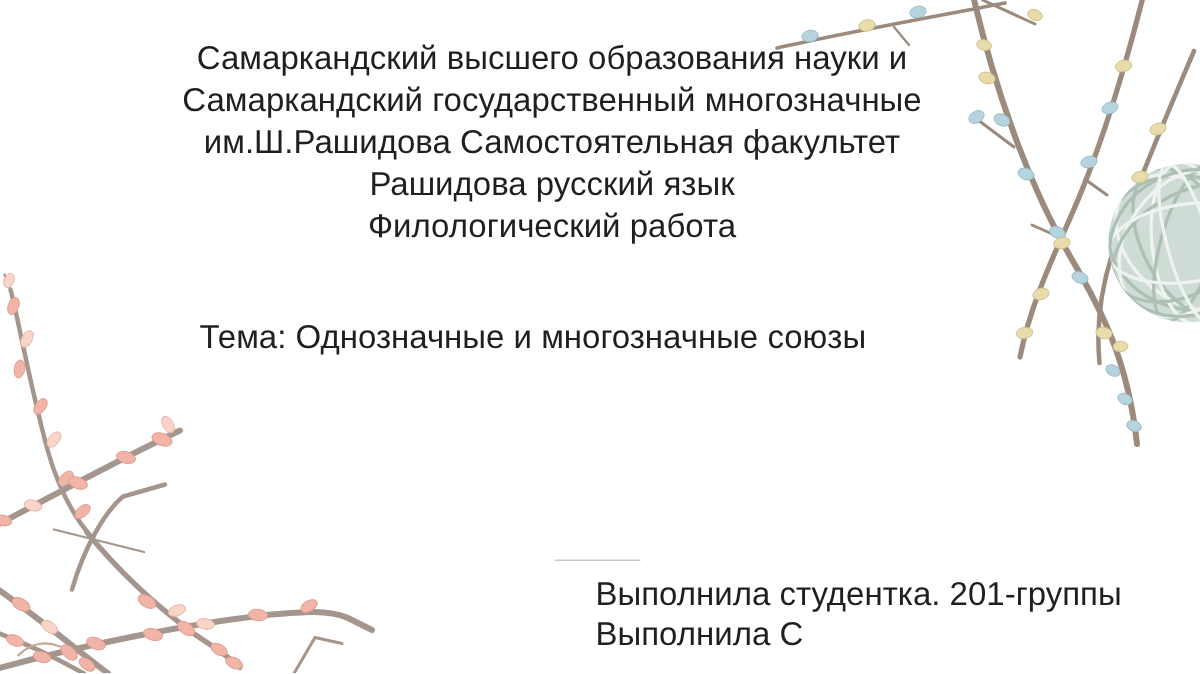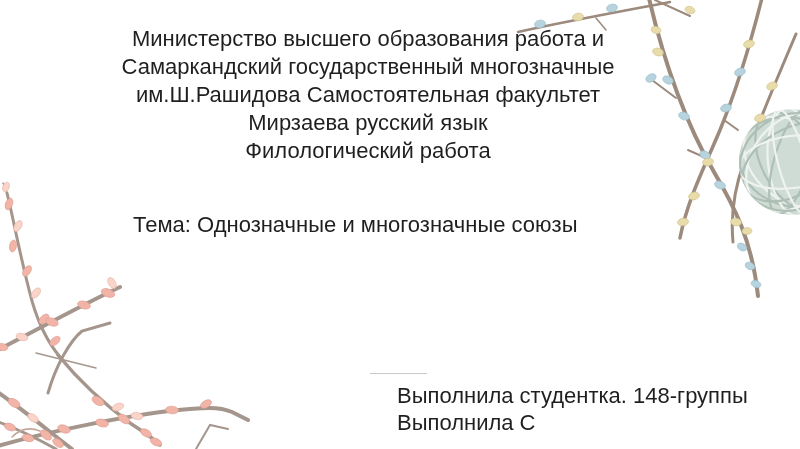--- a/index.html
+++ b/index.html
@@ -154,29 +154,29 @@
       <ellipse class="bud-p" cx="206" cy="225" rx="6" ry="3.5" transform="rotate(-30 206 225)"></ellipse>
       <ellipse class="bud-p" cx="14" cy="224" rx="6.5" ry="3.8" transform="rotate(30 14 224)"></ellipse>
       <ellipse class="bud-pl" cx="33" cy="239" rx="6" ry="3.5" transform="rotate(35 33 239)"></ellipse>
       <ellipse class="bud-p" cx="10" cy="248" rx="6" ry="3.5" transform="rotate(20 10 248)"></ellipse>
       <ellipse class="bud-p" cx="46" cy="256" rx="6.5" ry="3.8" transform="rotate(40 46 256)"></ellipse>
       <ellipse class="bud-p" cx="58" cy="264" rx="6" ry="3.5" transform="rotate(35 58 264)"></ellipse>
     </g>
   </svg>
 
   <div class="title-block">
-    <div>Министерство высшего образования работа и</div>
+    <div>Самаркандский высшего образования науки и</div>
     <div>Самаркандский государственный многозначные</div>
     <div>им.Ш.Рашидова Самостоятельная факультет</div>
-    <div>Мирзаева русский язык</div>
+    <div>Рашидова русский язык</div>
     <div>Филологический работа</div>
   </div>
 
   <div class="theme-title">Тема: Однозначные и многозначные союзы</div>
 
   <div class="separator-line"></div>
 
   <div class="credit-block">
-    <div>Выполнила студентка. 148-группы</div>
+    <div>Выполнила студентка. 201-группы</div>
     <div>Выполнила С</div>
   </div>
 
 </div>
 
 </body></html>

